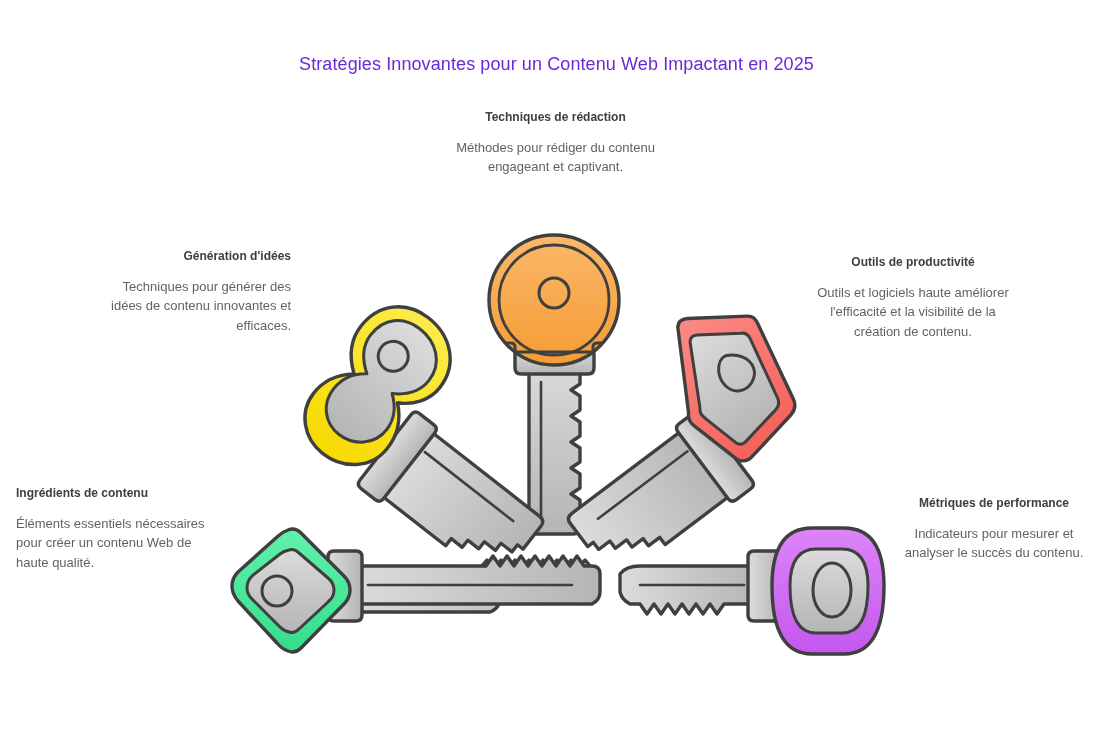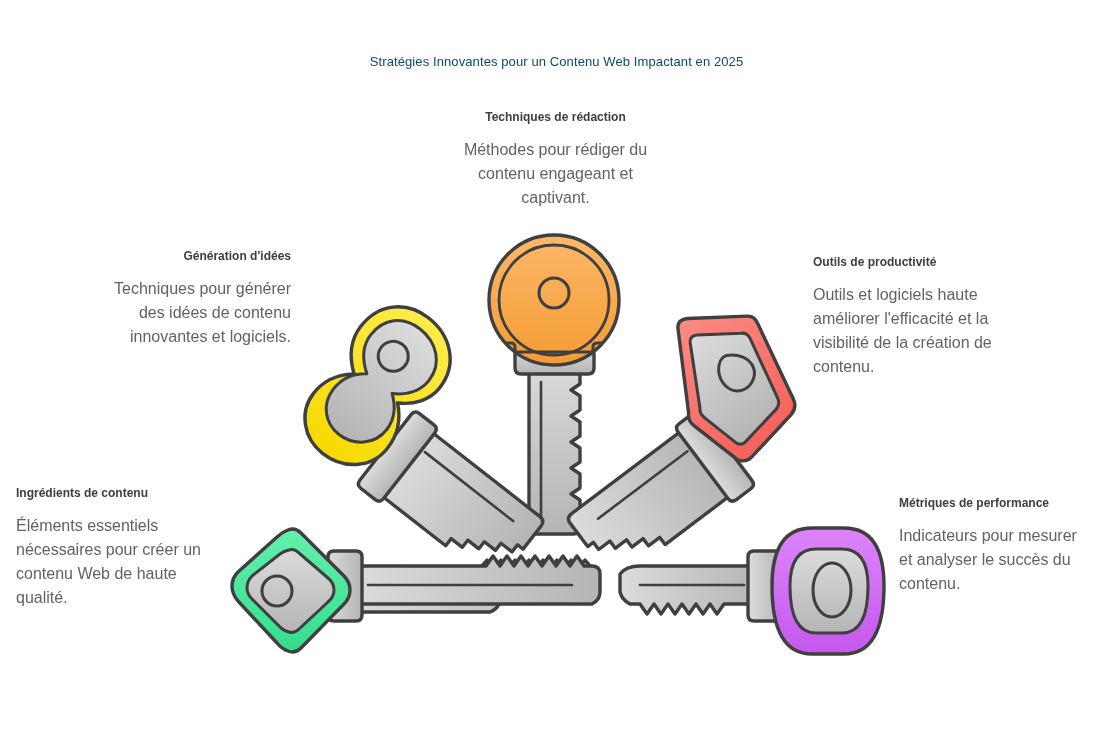--- a/index.html
+++ b/index.html
@@ -17,49 +17,49 @@
     background: #ffffff;
   }
 
   
   .chart-title {
     position: absolute;
     top: 54px;
     left: 0;
     width: 1113px;
     text-align: center;
-    font-size: 13px;
+    font-size: 18px;
     font-weight: 400;
-    color: #0c4a6e;
+    color: #6d28d9;
     letter-spacing: 0.1px;
   }
 
   
   .node {
     position: absolute;
   }
   .node-title {
     font-size: 12px;
     font-weight: 700;
     color: #3c4043;
     line-height: 1.55;
   }
   .node-desc {
     margin-top: 11px;
-    font-size: 16px;
+    font-size: 13px;
     font-weight: 400;
     color: #5f6368;
     line-height: 1.5;
   }
 
   .n-redaction   { top: 108px;  left: 443px; width: 225px; text-align: center; }
   .n-idees       { top: 247px;  left: 95px;  width: 196px; text-align: right; }
-  .n-outils      { top: 253px;  left: 813px; width: 200px; text-align: left; }
+  .n-outils      { top: 253px;  left: 813px; width: 200px; text-align: center; }
   .n-ingredients { top: 484px;  left: 16px;  width: 196px; text-align: left; }
-  .n-metriques   { top: 494px;  left: 899px; width: 190px; text-align: left; }
+  .n-metriques   { top: 494px;  left: 899px; width: 190px; text-align: center; }
 
   
   #keys {
     position: absolute;
     inset: 0;
     width: 1113px;
     height: 755px;
   }
 </style>
 </head>
@@ -355,21 +355,21 @@
     </g>
   </svg>
 
   <div class="node n-redaction">
     <div class="node-title">Techniques de rédaction</div>
     <div class="node-desc">Méthodes pour rédiger du contenu engageant et captivant.</div>
   </div>
 
   <div class="node n-idees">
     <div class="node-title">Génération d'idées</div>
-    <div class="node-desc">Techniques pour générer des idées de contenu innovantes et logiciels.</div>
+    <div class="node-desc">Techniques pour générer des idées de contenu innovantes et efficaces.</div>
   </div>
 
   <div class="node n-outils">
     <div class="node-title">Outils de productivité</div>
     <div class="node-desc">Outils et logiciels haute améliorer l'efficacité et la visibilité de la création de contenu.</div>
   </div>
 
   <div class="node n-ingredients">
     <div class="node-title">Ingrédients de contenu</div>
     <div class="node-desc">Éléments essentiels nécessaires pour créer un contenu Web de haute qualité.</div>

